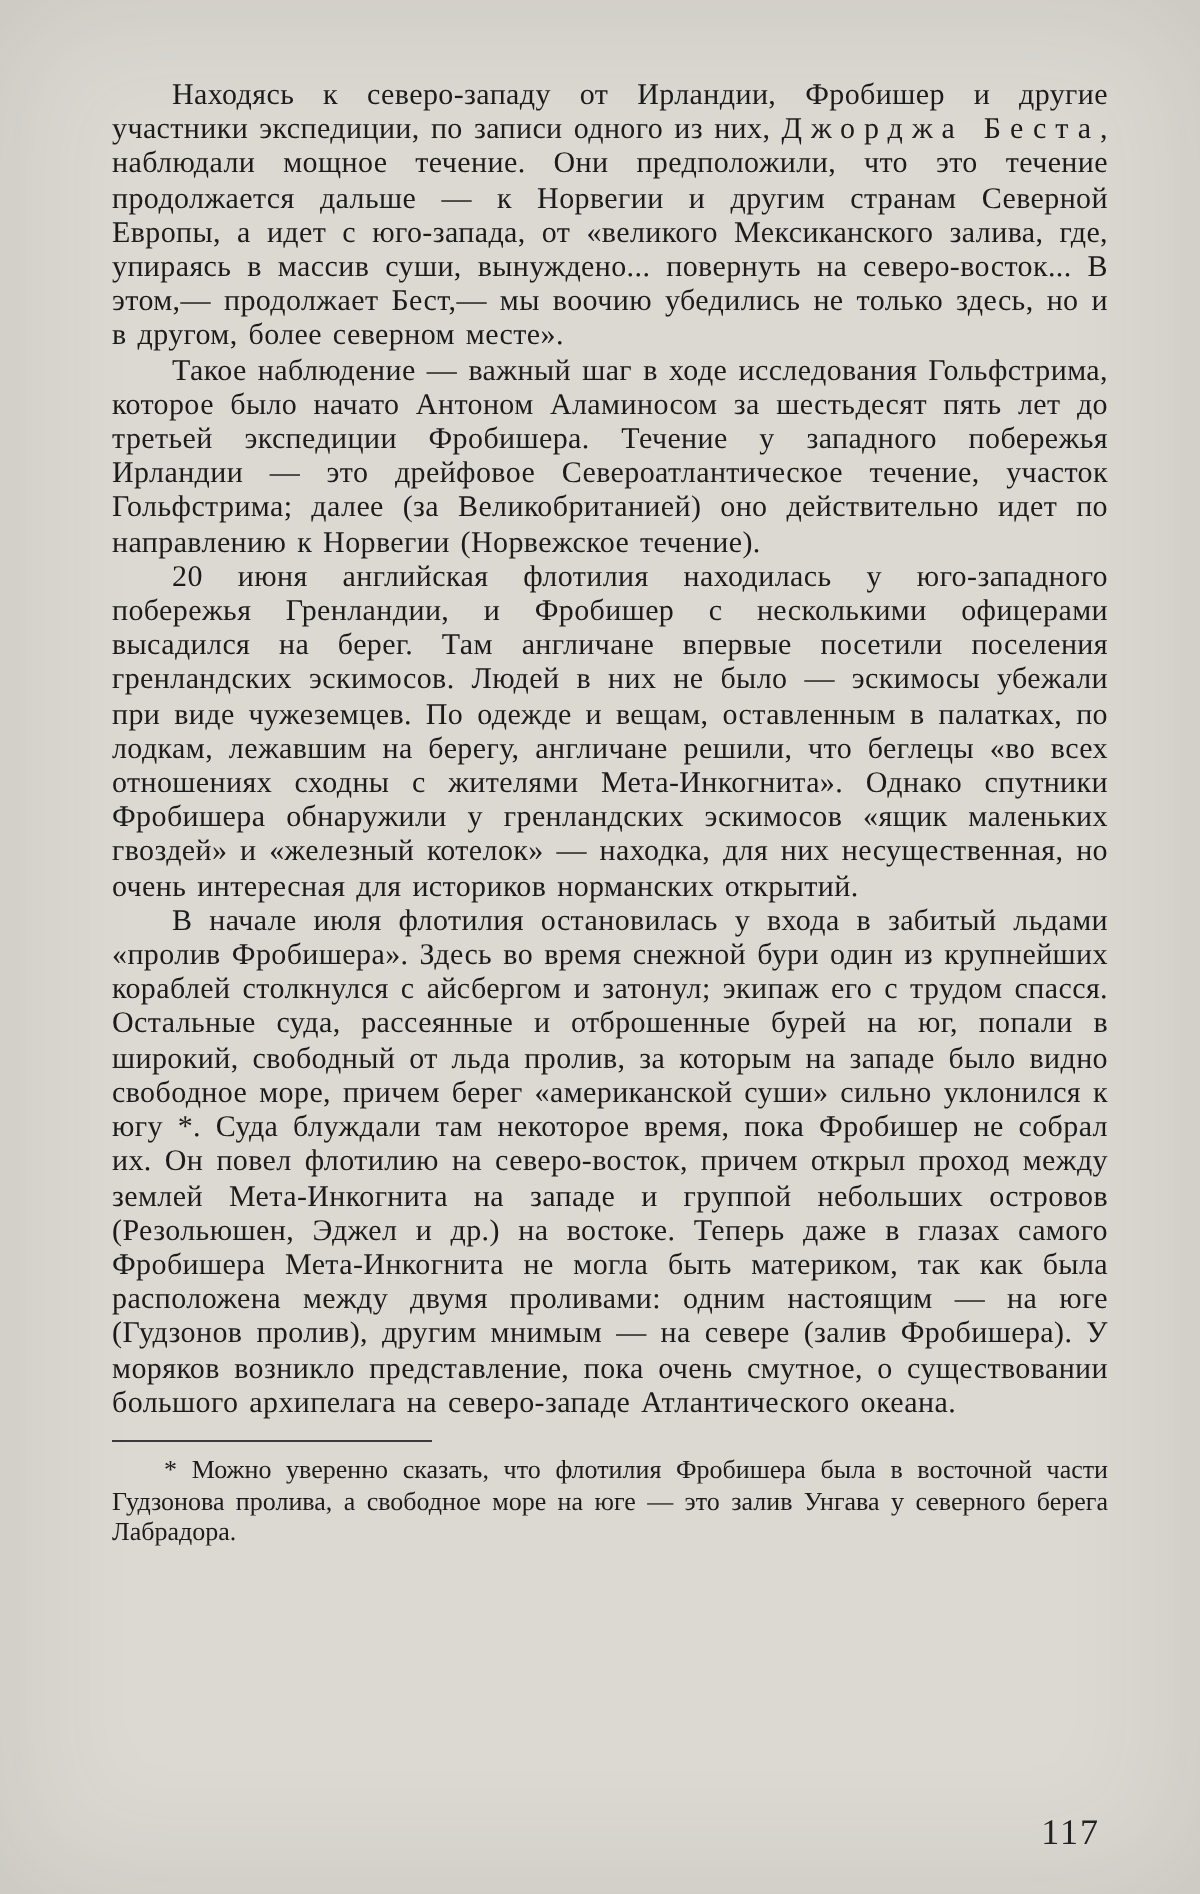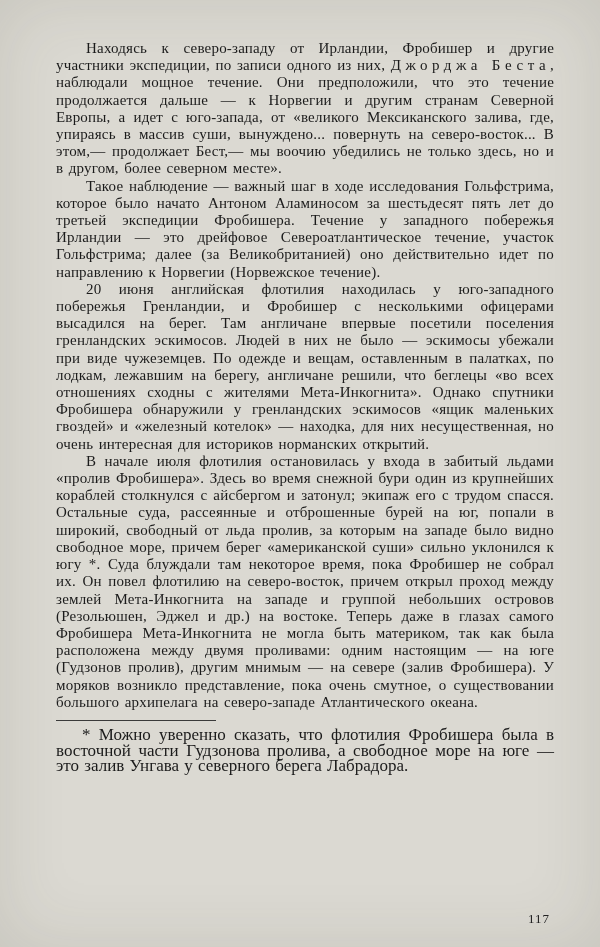--- a/index.html
+++ b/index.html
@@ -32,31 +32,31 @@
   .italic { }
   .spaced { letter-spacing: 0.3em; }
   .footnote-sep {
     width: 160px;
     border: 0;
     border-top: 1px solid #3a3a3a;
     margin: 9px 0 6px 0;
   }
   .footnote p {
     margin: 0;
-    font-size: 17px;
+    font-size: 13px;
     line-height: 15.6px;
     text-align: justify;
     text-indent: 26px;
     word-spacing: 1px;
   }
   .page-number {
     position: absolute;
     right: 50px;
     bottom: 20px;
-    font-size: 13px;
+    font-size: 18px;
     letter-spacing: 1px;
     color: #222;
     margin-top: 41px;
   }
 </style>
 </head>
 <body>
 
 <div class="page">
   <main class="text-block" id="paragraphs">

